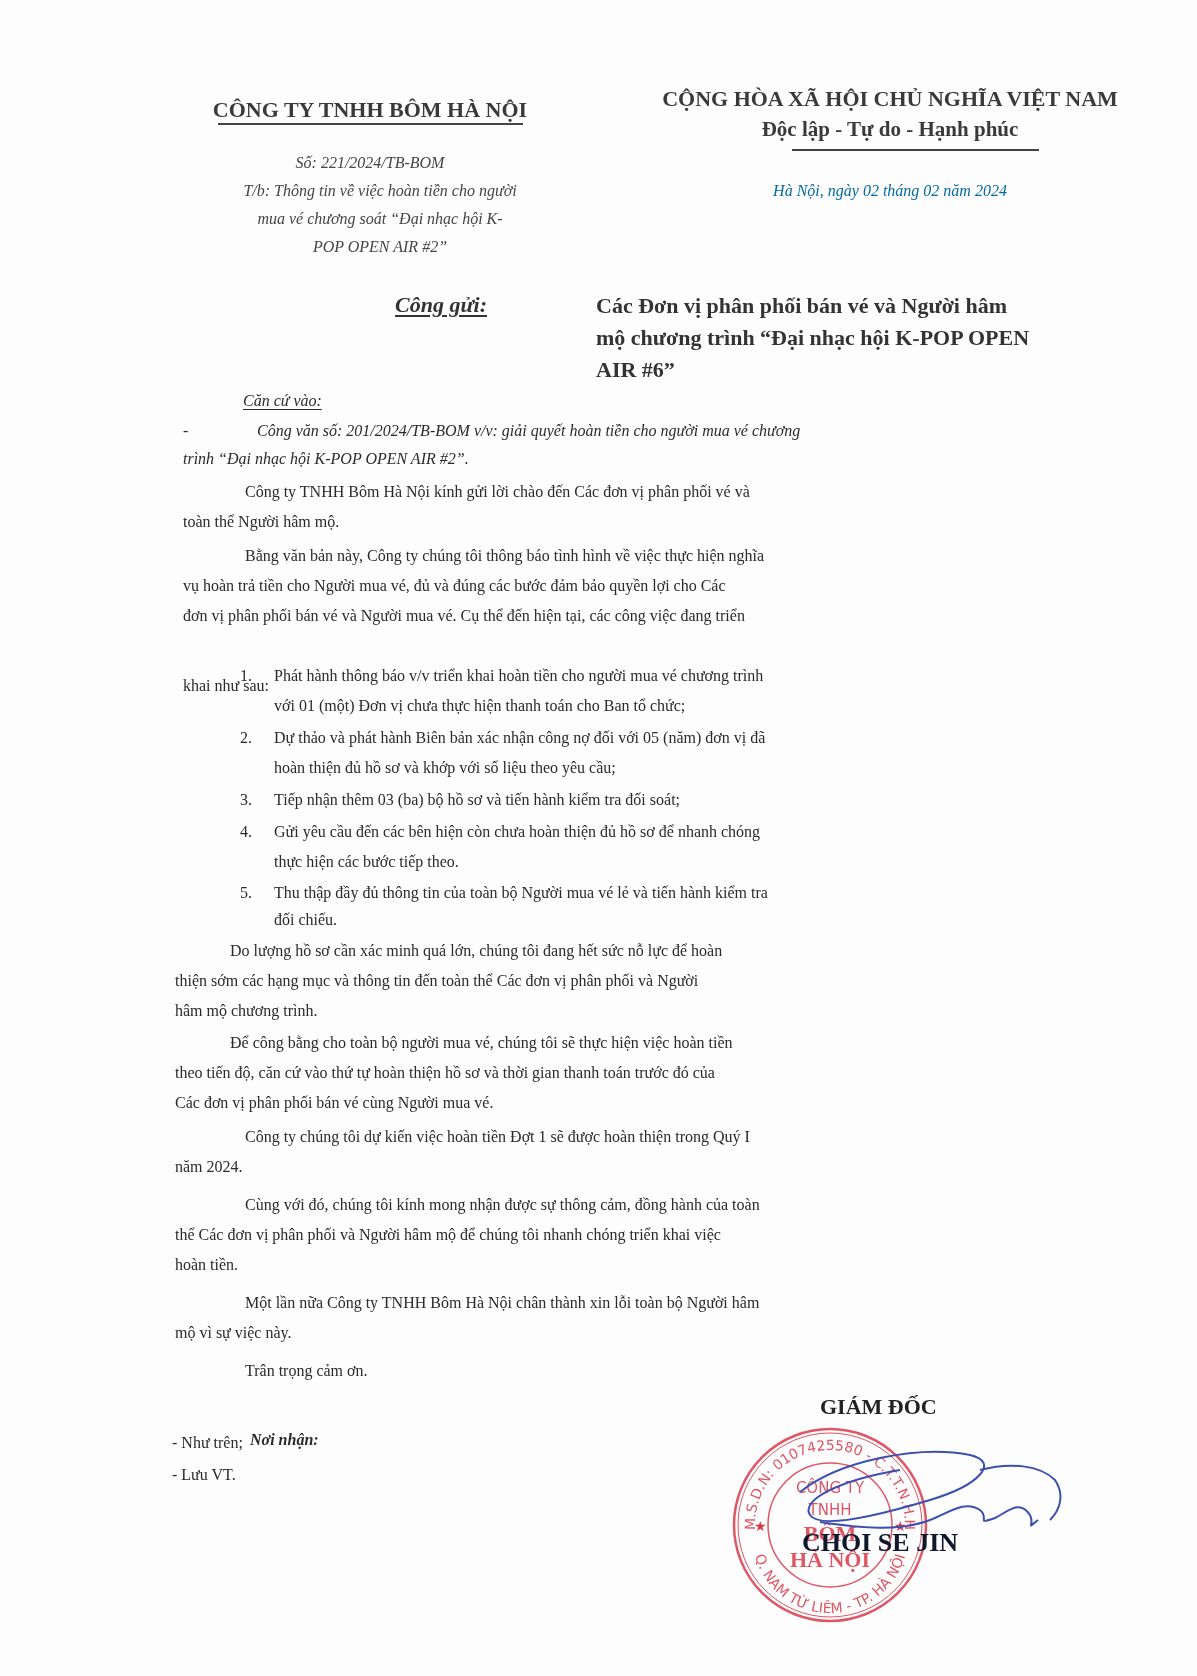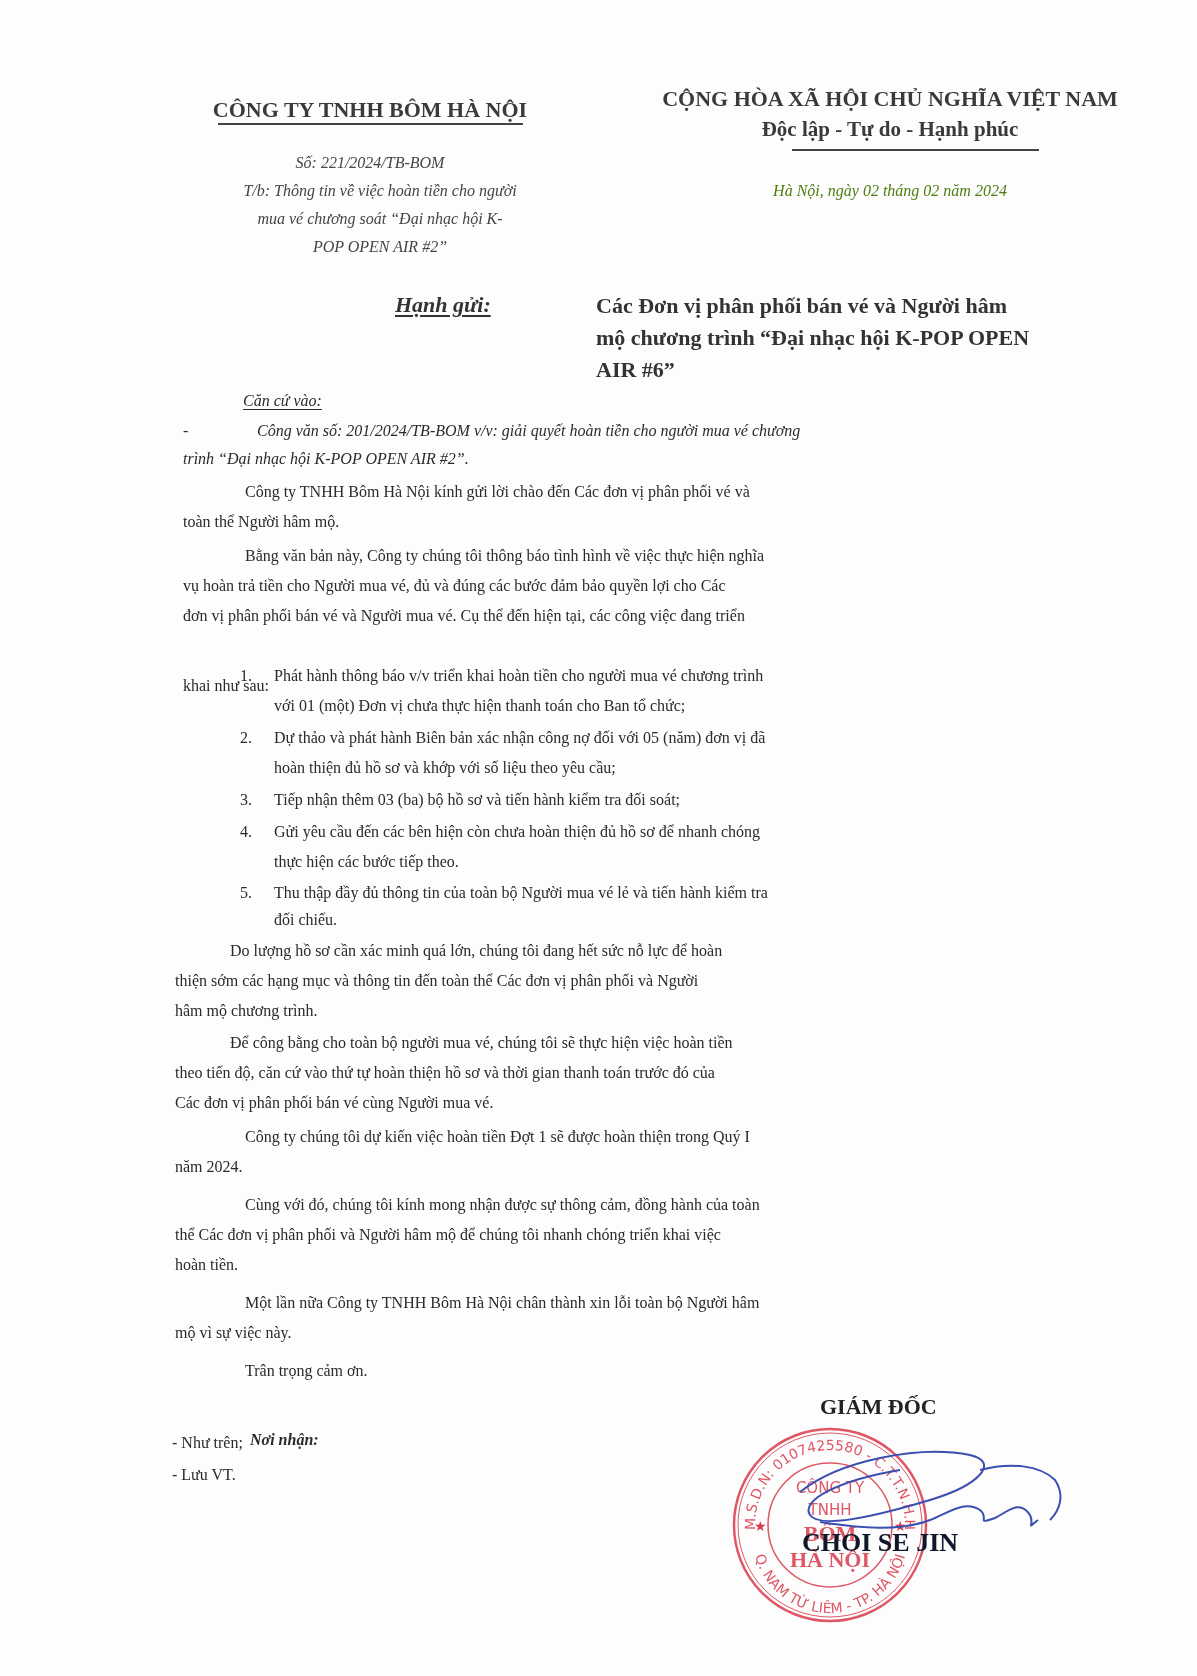--- a/index.html
+++ b/index.html
@@ -27,23 +27,23 @@
 <div class="abs hdr center" style="left:150px; top:86px; width:440px;margin-top:11px;">CÔNG TY TNHH BÔM HÀ NỘI</div>
 <div class="rule" style="left:218px; top:123px; width:305px;"></div>
 <div class="abs txt i center" style="left:150px; top:148px; width:440px; color:#444;">Số: 221/2024/TB-BOM</div>
 <div class="abs txt i center" style="left:150px; top:176px; width:460px; color:#444;">T/b: Thông tin về việc hoàn tiền cho người</div>
 <div class="abs txt i center" style="left:150px; top:204px; width:460px; color:#444;">mua vé chương soát “Đại nhạc hội K-</div>
 <div class="abs txt i center" style="left:150px; top:232px; width:460px; color:#444;">POP OPEN AIR #2”</div>
 
 <div class="abs hdr center" style="left:650px; top:86px; width:480px;">CỘNG HÒA XÃ HỘI CHỦ NGHĨA VIỆT NAM</div>
 <div class="abs center b" style="left:650px; top:117px; width:480px; font-size:21px; color:#3a3a3a;">Độc lập - Tự do - Hạnh phúc</div>
 <div class="rule" style="left:792px; top:149px; width:247px;"></div>
-<div class="abs txt i center" style="left:650px; top:176px; width:480px; color:#4d7c0f;">Hà Nội, ngày 02 tháng 02 năm 2024</div>
+<div class="abs txt i center" style="left:650px; top:176px; width:480px; color:#0369a1;">Hà Nội, ngày 02 tháng 02 năm 2024</div>
 
-<div class="abs i u b" style="left:395px; top:292px; font-size:22px; color:#333;">Hạnh gửi:</div>
+<div class="abs i u b" style="left:395px; top:292px; font-size:22px; color:#333;">Công gửi:</div>
 <div class="abs recipient" style="left:596px; top:290px;">Các Đơn vị phân phối bán vé và Người hâm</div>
 <div class="abs recipient" style="left:596px; top:322px;">mộ chương trình “Đại nhạc hội K-POP OPEN</div>
 <div class="abs recipient" style="left:596px; top:354px;">AIR #6”</div>
 
 <div class="abs txt i u" style="left:243px; top:386px;">Căn cứ vào:</div>
 <div class="abs txt" style="left:183px; top:416px;">-</div>
 <div class="abs txt i" style="left:257px; top:416px;">Công văn số: 201/2024/TB-BOM v/v: giải quyết hoàn tiền cho người mua vé chương</div>
 <div class="abs txt i" style="left:183px; top:444px;">trình “Đại nhạc hội K-POP OPEN AIR #2”.</div>
 
 <div class="abs txt" style="left:245px; top:477px;">Công ty TNHH Bôm Hà Nội kính gửi lời chào đến Các đơn vị phân phối vé và</div>

